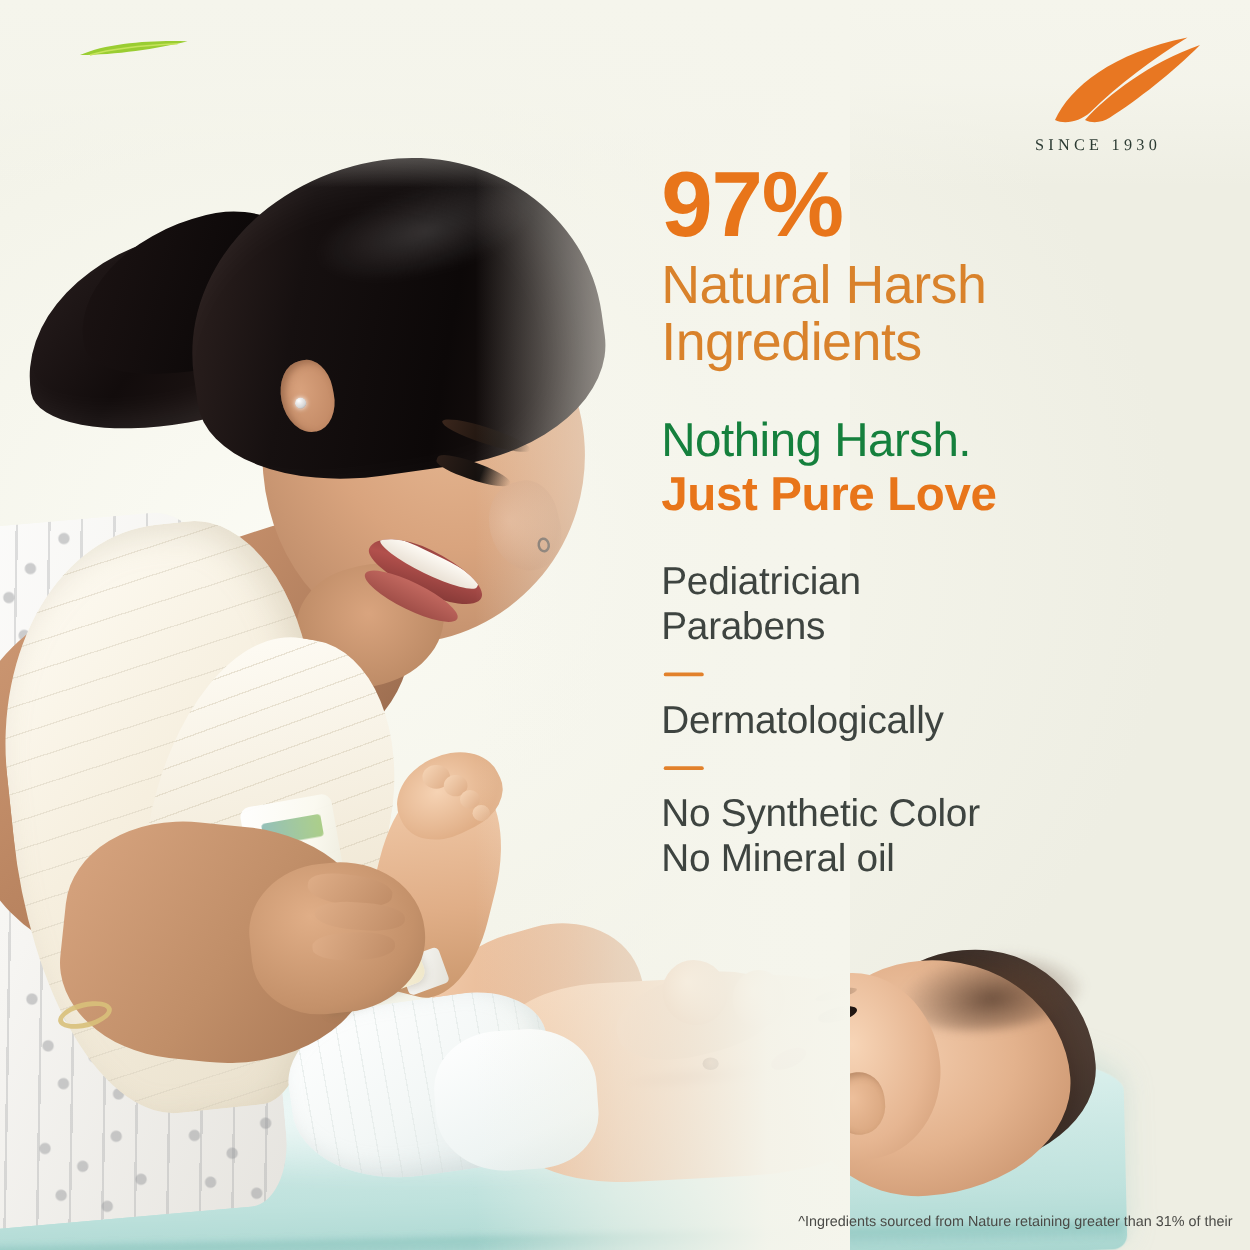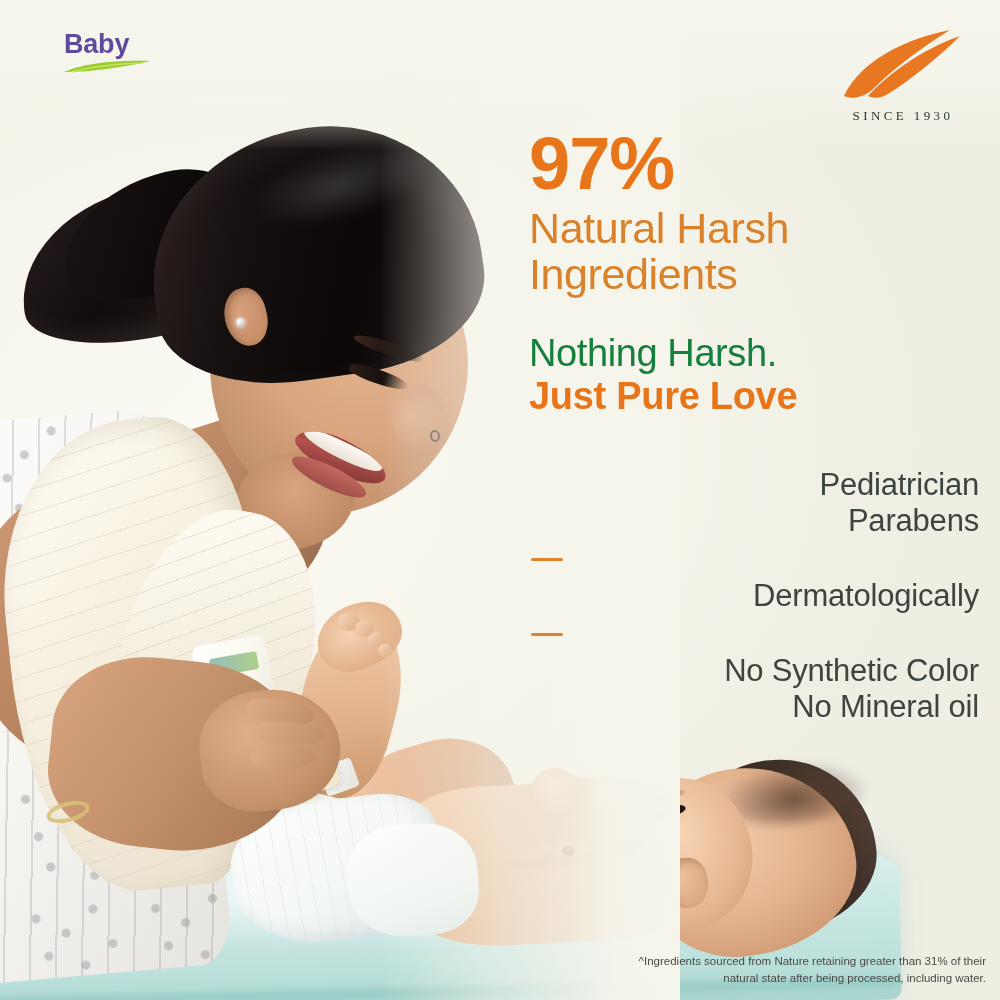--- a/index.html
+++ b/index.html
@@ -441,21 +441,21 @@
     line-height:1.04;
   }
   .brand-l1 { font-size:27px; }
   .brand-l2 { font-size:27px; padding-left:32px; }
   .brand-swoosh {
     position:relative; margin-left:30px; margin-top:2px;
     width:92px; height:14px;
   }
   .brand-swoosh svg { display:block; }
 
-  #corp-logo { position:absolute; right:22px; top:24px; width:150px; text-align:center; }
+  #corp-logo { position:absolute; right:22px; top:24px; width:150px; text-align:left; }
   #corp-logo svg { display:block; margin:0 auto; }
   .since {
     margin-top:4px;
     font-family:"Liberation Serif", serif;
     font-size:13px;
     letter-spacing:3.4px;
     color:#2b3a32;
     white-space:nowrap;
   }
 
@@ -475,21 +475,21 @@
     margin-top:36px;
   }
   .tag-light {
     font-size:38px; color:#15803d; font-weight:300;
     line-height:1.1; letter-spacing:-.4px;
   }
   .tag-bold {
     font-size:38px; color:#e8751a; font-weight:bold;
     line-height:1.12; letter-spacing:-.3px;
   }
-  .claims { margin-top:50px;text-align:right; }
+  .claims { margin-top:30px; }
   .claim {
     font-size:31px; color:#3e4440; font-weight:300;
     line-height:1.16; letter-spacing:-.2px;
   }
   .divider {
     width:32px; height:3px; background:#e2812b;
     margin:19px 0 17px 2px;
     border-radius:2px;
   }
 
@@ -577,21 +577,20 @@
     <div class="m-hand"></div>
     <div class="m-finger f1"></div>
     <div class="m-finger f2"></div>
     <div class="m-finger f3"></div>
 
     <div class="photo-fade"></div>
     <div class="photo-fade-top"></div>
   </div>
 
   <div id="brand-logo">
-    <div class="brand-line brand-l2">Baby</div>
     <div class="brand-swoosh">
       <svg width="92" height="14" viewBox="0 0 92 14">
         <path d="M2 12 C24 2, 62 0, 88 1 C64 7, 30 12, 2 12 Z" fill="#9acd32"></path>
         <path d="M10 12 C30 6, 58 4, 80 3" stroke="#c6e35c" stroke-width="1.4" fill="none"></path>
       </svg>
     </div>
   </div>
 
   <div id="corp-logo">
     <svg width="130" height="80" viewBox="0 0 130 80">
@@ -632,16 +631,15 @@
       <div>
         <div class="claim">No Synthetic Color</div>
         <div class="claim">No Mineral oil</div>
       </div>
 
     </div>
   </div>
 
   <div id="footnote">
     <span class="fn-l1">^Ingredients sourced from Nature retaining greater than 31% of their</span>
-    <span class="fn-l2">natural state after being processed, including water.</span>
   </div>
 
 </div>
 
 </body></html>

